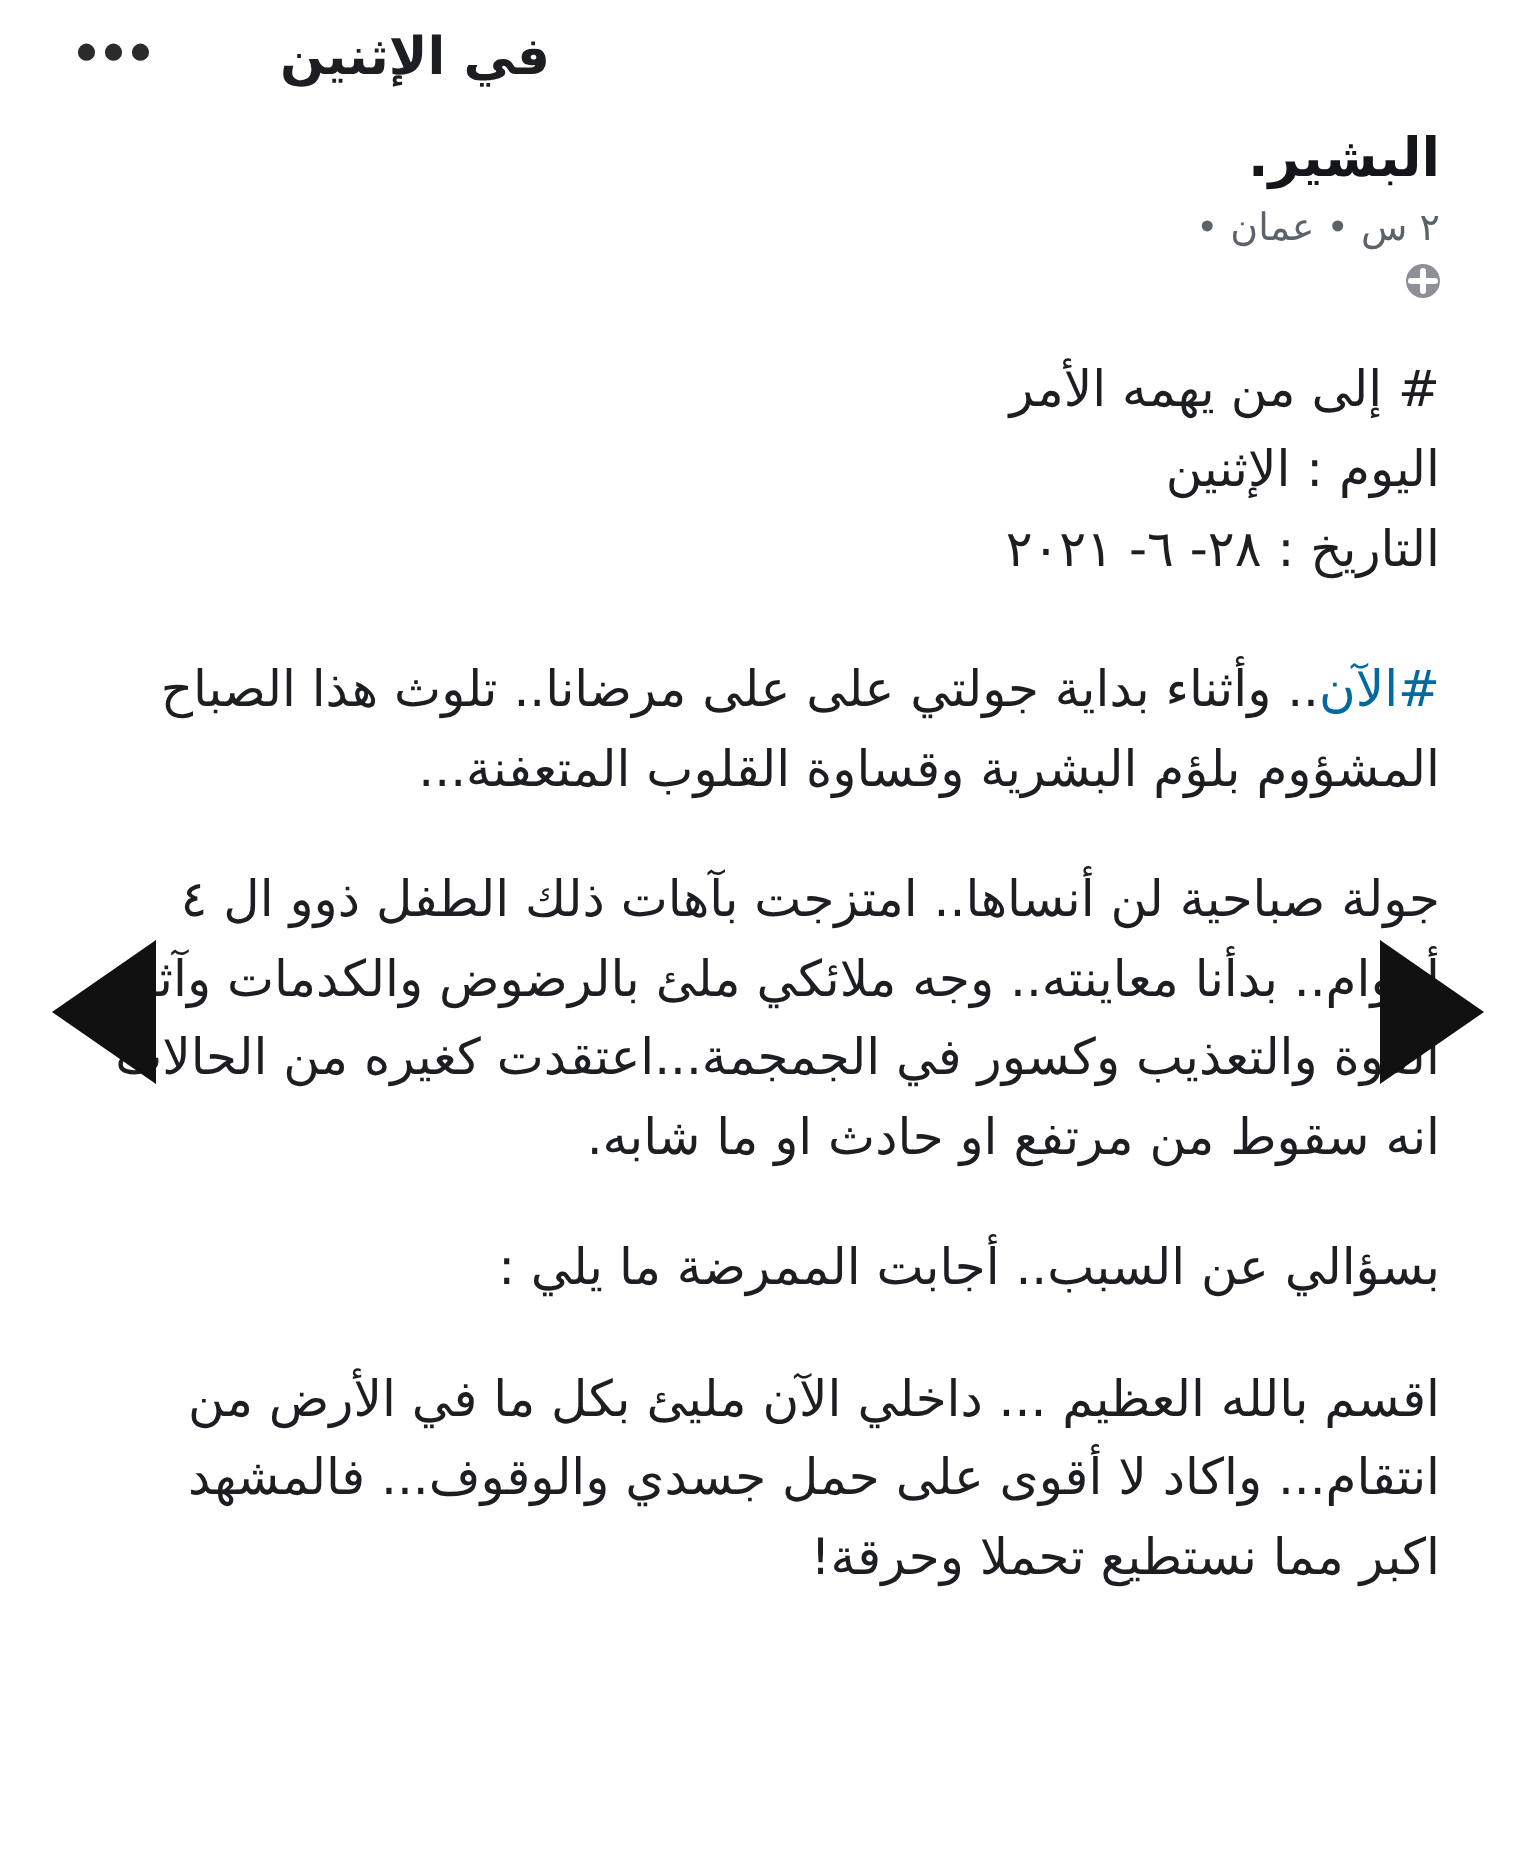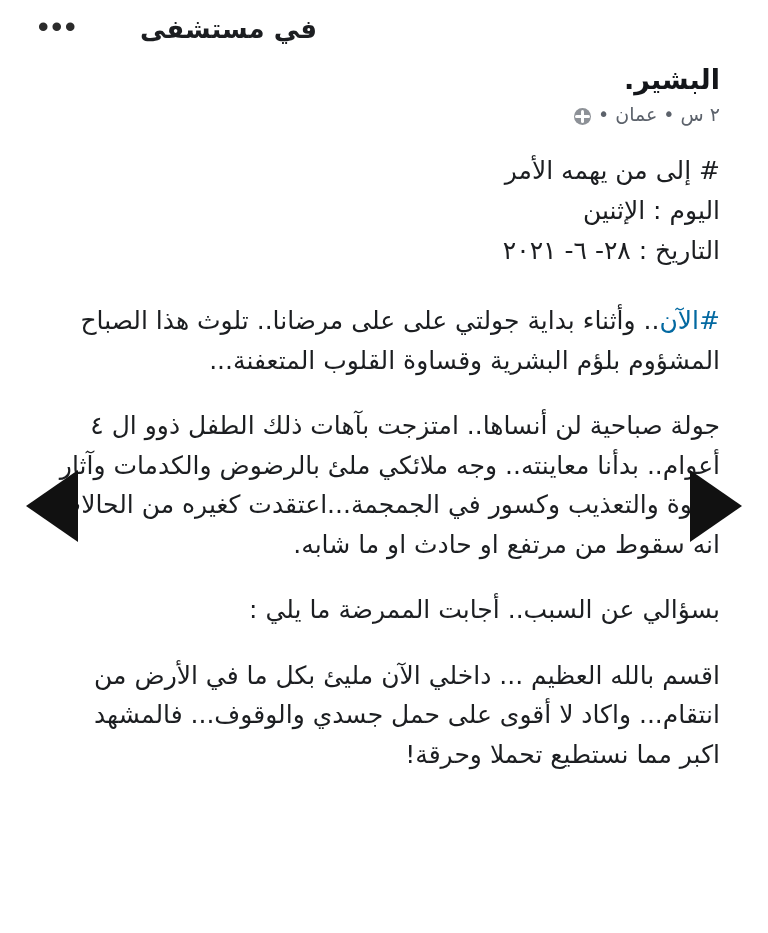--- a/index.html
+++ b/index.html
@@ -61,23 +61,24 @@
     font-weight: 700;
     color: #14161a;
     letter-spacing: 0px;
     margin-bottom: 8px;
   }
   .meta-line {
     font-size: 19px;
     color: #5c626b;
     display: flex;
     justify-content: flex-start;
-    align-items: flex-end;
+    align-items: flex-start;
     gap: 7px;
     direction: rtl;
+    flex-direction: column;
   }
   .globe {
     display: inline-block;
     width: 17px;
     height: 17px;
     border-radius: 50%;
     background: #8d9197;
     position: relative;
     flex: none;
   }
@@ -142,21 +143,21 @@
     border-left: 52px solid #111111;
   }
 </style>
 </head>
 <body>
 
 <div class="page">
 
   <div class="header-row">
     <div class="dots">•••</div>
-    <div class="header-snippet">في مستشفى</div>
+    <div class="header-snippet">في الإثنين</div>
   </div>
 
   <div class="author-block">
     <div class="author-name">البشير.</div>
     <div class="meta-line">
       <span>٢ س • عمان • </span>
       <span class="globe"></span>
     </div>
   </div>
 

